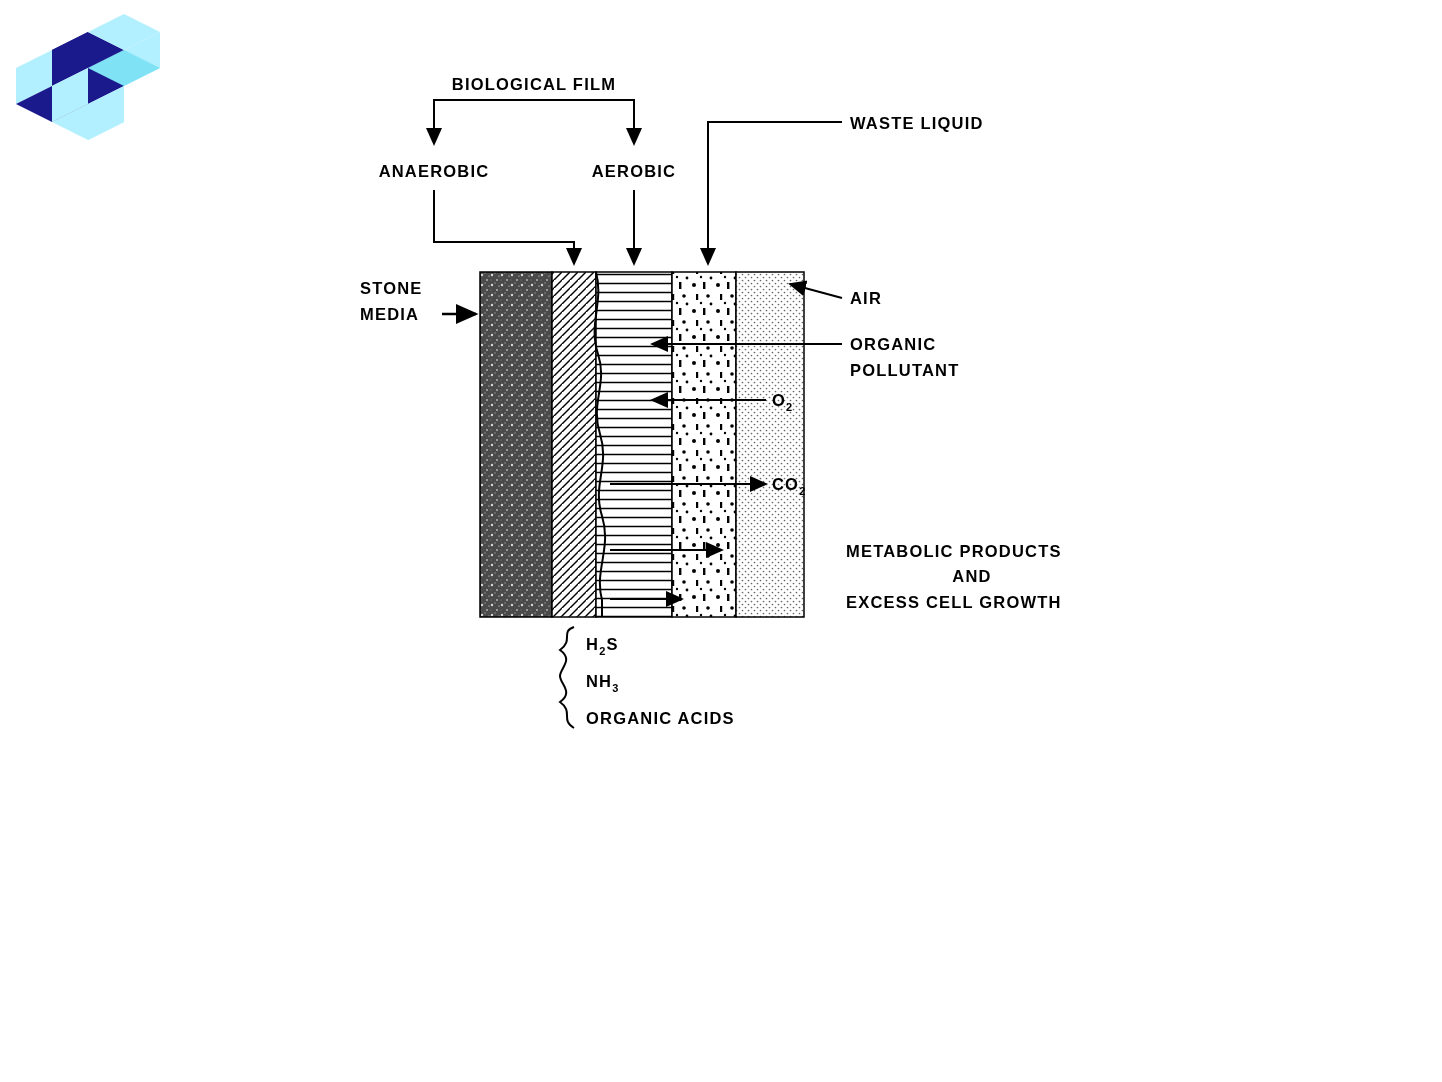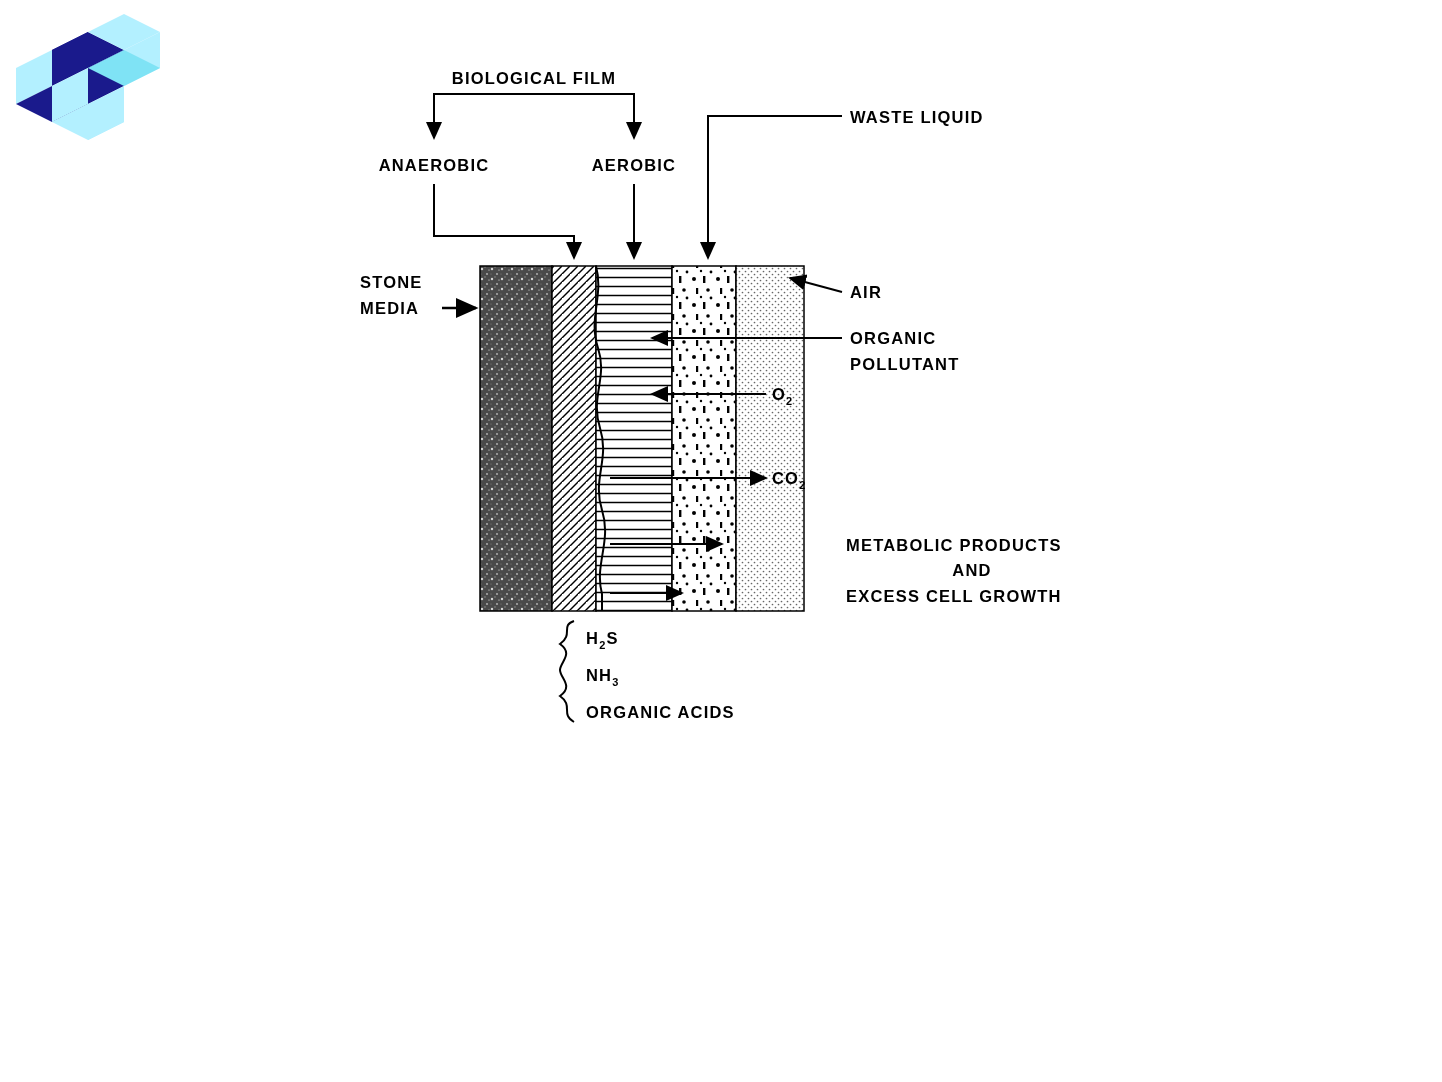--- a/index.html
+++ b/index.html
@@ -21,21 +21,21 @@
     left: 14px;
     top: 10px;
     width: 150px;
     height: 130px;
   }
 
   
   #diagram {
     position: absolute;
     left: 330px;
-    top: 66px;
+    top: 72px;
     width: 800px;
     height: 680px;
   }
   #diagram svg {
     display: block;
   }
 
   .lbl {
     font-family: "Liberation Sans", sans-serif;
     font-weight: bold;

